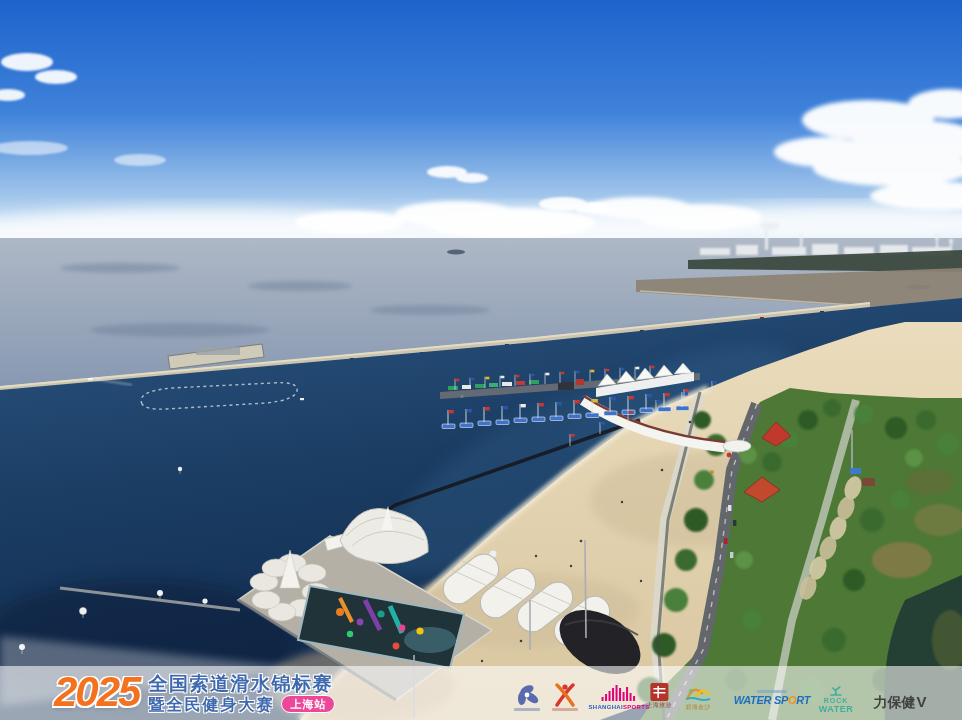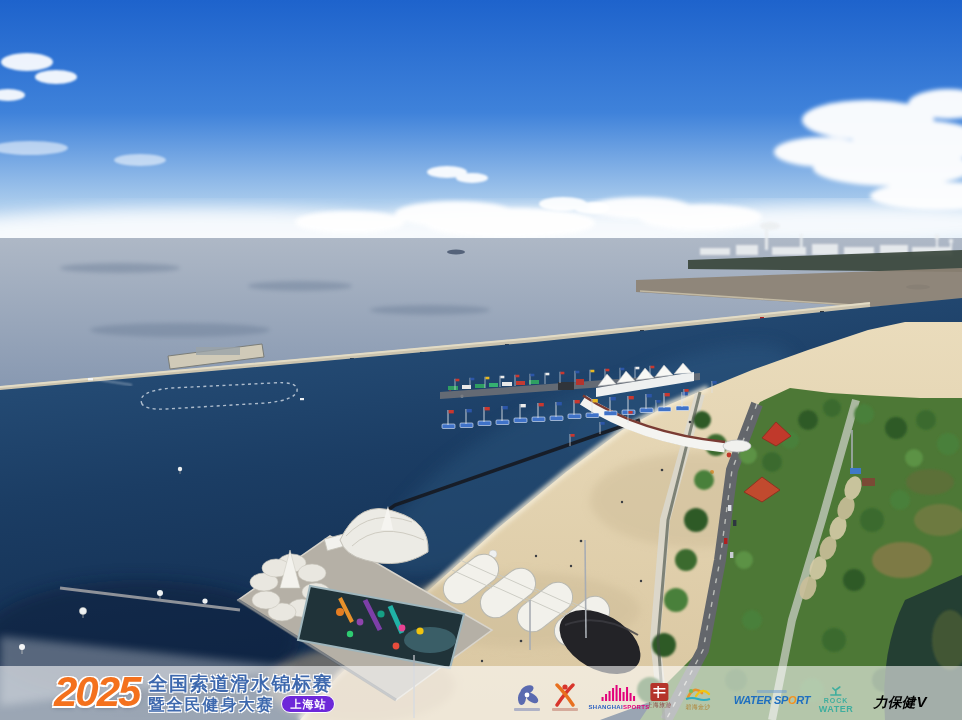--- a/index.html
+++ b/index.html
@@ -11,34 +11,34 @@
   .title-block{position:absolute;left:54px;top:674px;display:flex;align-items:flex-start;gap:9px;z-index:6;}
   .year{font-size:42px;font-weight:700;font-style:italic;line-height:0.85;letter-spacing:-2px;
         color:#f4711d;
         text-shadow:-1.5px -1.5px 0 #fff,1.5px -1.5px 0 #fff,-1.5px 1.5px 0 #fff,1.5px 1.5px 0 #fff,0 2px 4px rgba(40,60,90,.35);}
   .titles{display:flex;flex-direction:column;margin-top:0;}
   .t1{font-size:19px;font-weight:800;color:#3e69ae;letter-spacing:1.5px;line-height:1.0;
       text-shadow:-1px -1px 0 #fff,1px -1px 0 #fff,-1px 1px 0 #fff,1px 1px 0 #fff;}
   .row2{display:flex;align-items:flex-end;gap:7px;margin-top:2px;}
   .t2{font-size:16px;font-weight:800;color:#3e69ae;letter-spacing:2px;line-height:1.0;
       text-shadow:-1px -1px 0 #fff,1px -1px 0 #fff,-1px 1px 0 #fff,1px 1px 0 #fff;}
-  .badge{background:#6d28d9;color:#fff;font-size:11px;font-weight:700;letter-spacing:1px;
+  .badge{background:#ec4899;color:#fff;font-size:11px;font-weight:700;letter-spacing:1px;
          padding:2px 8px;border-radius:9px;border:1.5px solid #fff;line-height:1.1;}
 
   .logos{position:absolute;inset:0;z-index:6;pointer-events:none;}
   .logo{position:absolute;top:683px;transform:translateX(-50%);display:flex;flex-direction:column;
         align-items:center;gap:1px;margin-left:12px;}
   .cap{font-size:6px;line-height:1;letter-spacing:.3px;white-space:nowrap;}
   .fauxcap{width:26px;height:3px;border-radius:1px;opacity:.55;}
   .ws-text{font-size:11px;font-weight:800;font-style:italic;color:#1f6fc0;letter-spacing:-0.3px;white-space:nowrap;}
   .ws-o{color:#f29220;}
   .rw{font-weight:800;color:#3fae9e;line-height:1;}
   .rw1{font-size:7px;letter-spacing:1px;}
   .rw2{font-size:9px;letter-spacing:.5px;}
-  .lb{font-size:14px;font-weight:800;font-style:italic;color:#000000;white-space:nowrap;line-height:1;}
+  .lb{font-size:14px;font-weight:800;color:#404040;white-space:nowrap;line-height:1;}
   .lb .v{font-size:15px;margin-left:1px;}
   .seal{width:18px;height:18px;background:#b5342a;border-radius:2px;position:relative;}
   .seal:before{content:"";position:absolute;left:3px;top:3px;right:3px;bottom:3px;
     background:
       linear-gradient(#fff,#fff) 0 20%/100% 1.5px no-repeat,
       linear-gradient(#fff,#fff) 0 55%/100% 1.5px no-repeat,
       linear-gradient(#fff,#fff) 45% 0/1.5px 100% no-repeat;}
   .ss-cap .b{color:#2b5fc0;font-weight:700;}
   .ss-cap .p{color:#e2017b;font-weight:700;}
 </style>

